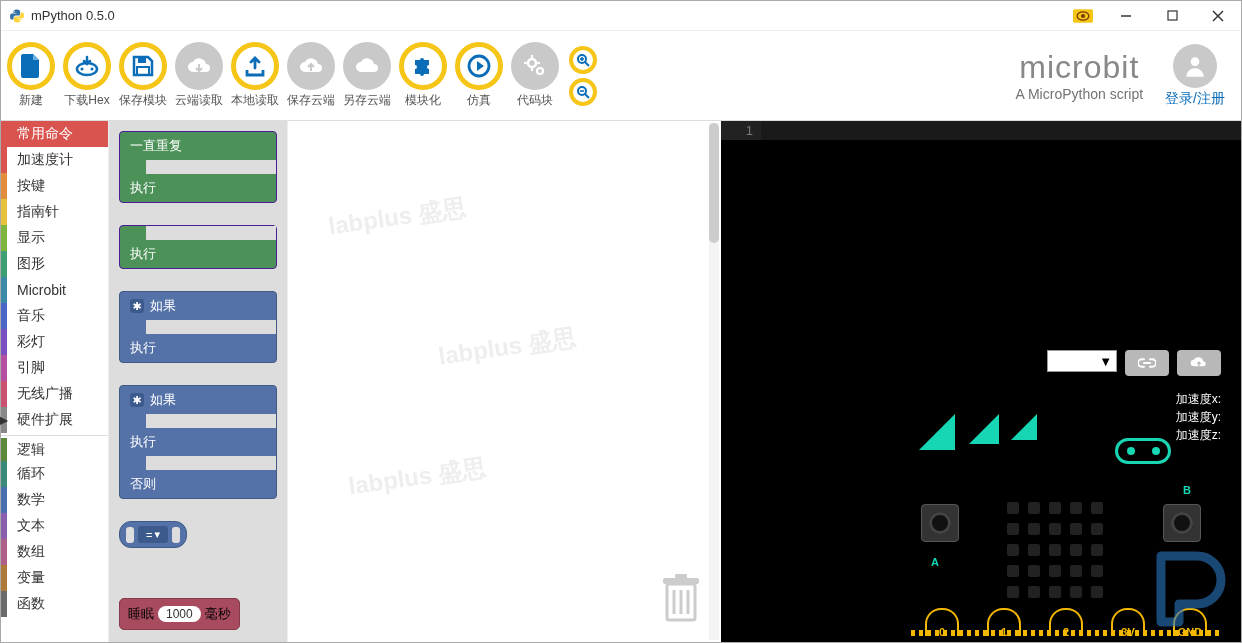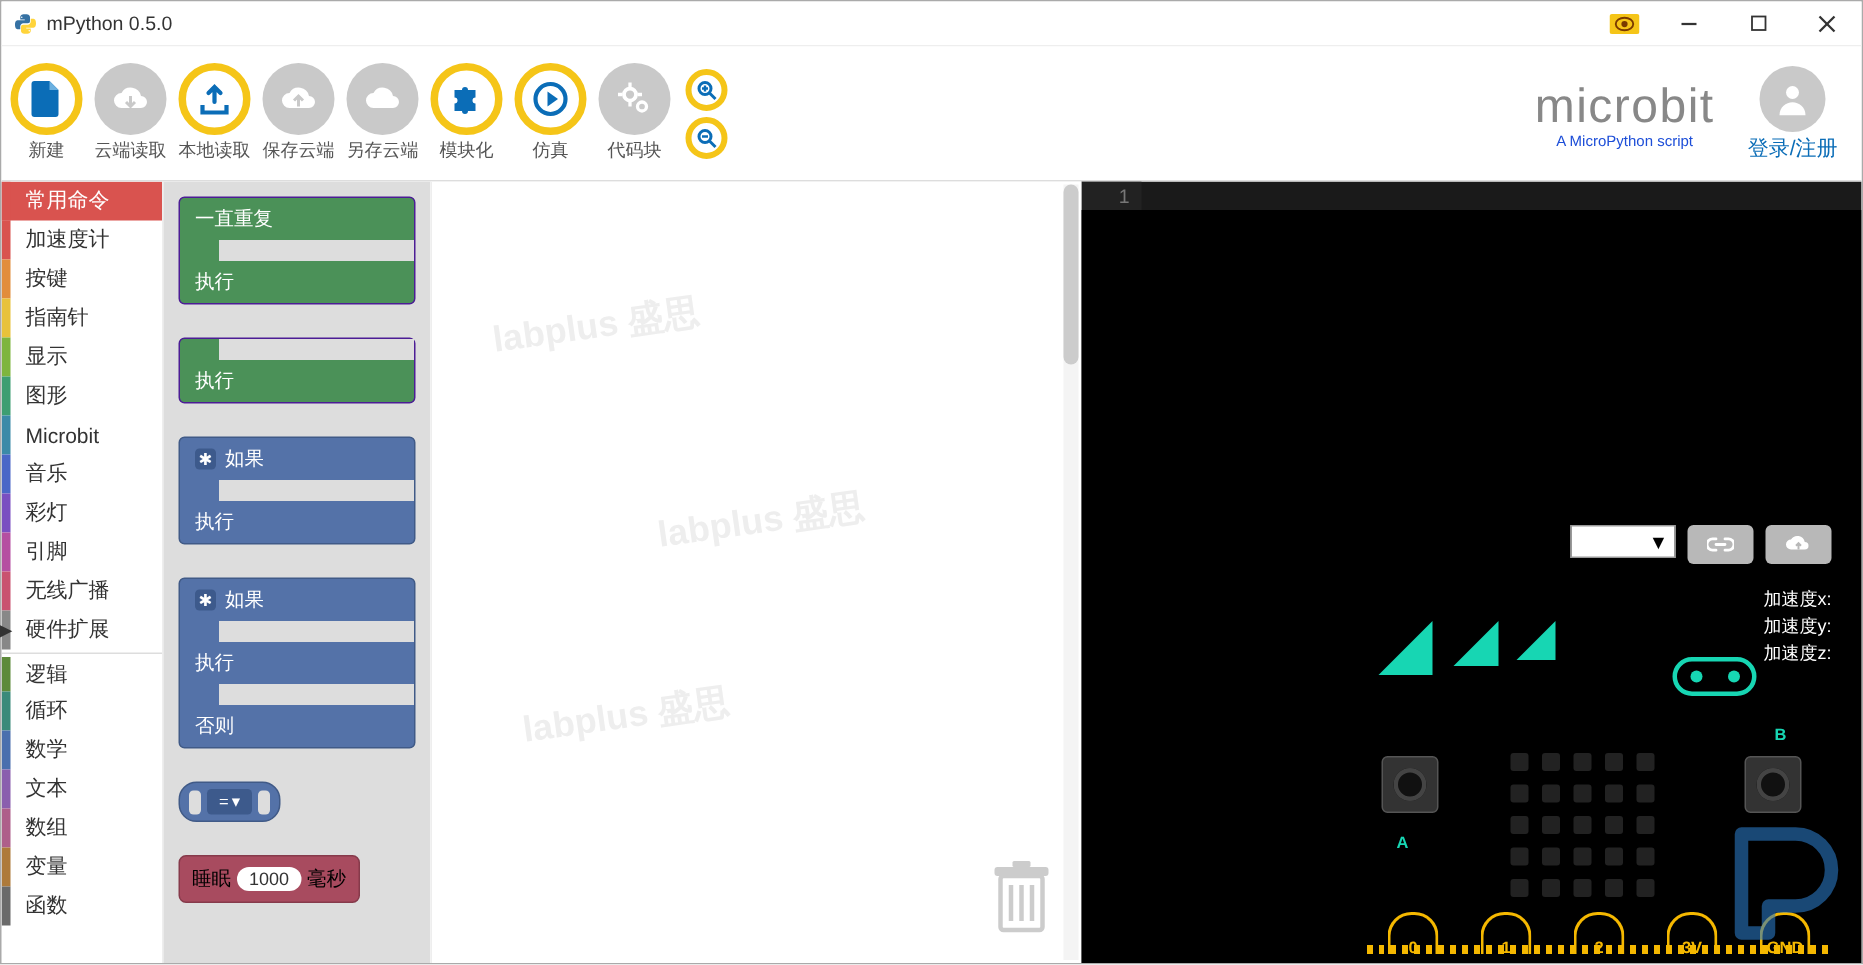--- a/index.html
+++ b/index.html
@@ -21,21 +21,21 @@
 .tbtn.gray .circle { background: #c9c9c9; color: #fff; }
 .tbtn .lbl { font-size: 12px; color: #555; white-space: nowrap; }
 .tbtn .chev { font-size: 10px; color: #999; margin-left: 2px; }
 
 .smallcol { display: flex; flex-direction: column; gap: 4px; margin-left: 4px; }
 .smallcircle { width: 28px; height: 28px; border-radius: 50%; border: 4px solid #f5c518; display: flex; align-items: center; justify-content: center; color: #0b6db7; font-weight: bold; }
 
 .spacer { flex: 1; }
 .brand { text-align: center; margin-right: 18px; }
 .brand .m1 { font-size: 32px; color: #888; font-weight: 300; letter-spacing: 1px; }
-.brand .m2 { font-size: 10px; color: #1d4ed8; }
+.brand .m2 { font-size: 14px; color: #737373; }
 
 .usercol { display: flex; flex-direction: column; align-items: center; gap: 2px; margin-right: 8px; }
 .avatar { width: 44px; height: 44px; border-radius: 50%; background: #c9c9c9; display: flex; align-items: center; justify-content: center; }
 .avatar svg { fill: #fff; }
 .login { color: #0b6db7; font-size: 14px; }
 
 .main { flex: 1; display: flex; overflow: hidden; }
 
 .catcol { width: 108px; display: flex; flex-direction: column; border-right: 1px solid #eee; overflow-y:auto; }
 .catitem { display: flex; align-items: center; height: 26px; cursor: pointer; }
@@ -44,21 +44,21 @@
 .catitem.active { background: #d9534f; }
 .catitem.active .catlbl { color: #fff; }
 .catitem.sep { border-top: 1px solid #ddd; margin-top: 2px; padding-top: 2px; }
 .catarrow { position: absolute; margin-left: -2px; color: #333; font-size: 12px; }
 
 .palette { width: 178px; background: #ddd; padding: 10px 10px; display: flex; flex-direction: column; gap: 22px; overflow-y:auto; }
 
 .blk { position: relative; }
 .bgreen { background: #4b9158; border: 1px solid #4c1d95; }
 .bblue { background: #5472a8; border: 1px solid #405a87; }
-.bred { background: #a84b5f; border: 1px solid #863a4b; }
+.bred { background: #a84b5f; border: 1px solid #863a4b; margin-top: 28px; }
 
 .cblock { color:#fff; border-radius: 4px; }
 .cblock .top { padding: 5px 10px; display:flex; align-items:center; gap:6px; }
 .cblock .mid { background:#ddd; margin-left:14px; height:14px; border-left:12px solid currentColor; }
 .cblock .bot { padding: 5px 10px; }
 .bgreen.cblock .mid { border-left-color:#4b9158; }
 .bblue.cblock .mid { border-left-color:#5472a8; }
 .numslot { background:#fff; color:#333; padding:1px 8px; border-radius:10px; font-size:12px; }
 .gear { width:14px; height:14px; background:#3d5a8c; border-radius:3px; display:inline-flex; align-items:center; justify-content:center; color:#fff; font-size:11px; }
 .dropslot { background:#3d5a8c; color:#fff; padding:2px 8px; border-radius:3px; font-size:11px; display:inline-flex; align-items:center; gap:2px;}
@@ -139,20 +139,41 @@
   <div class="toolbar">
     <div id="toolbar-buttons" style="display:flex; gap:4px;">
         <div class="tbtn yellow">
           <div class="circle">
             <svg width="22" height="24" viewBox="0 0 20 24">
               <path d="M2 0h10l6 6v16a2 2 0 01-2 2H2a2 2 0 01-2-2V2a2 2 0 012-2z" fill="#0b6db7"></path>
               <path d="M12 0v6h6" fill="#6bb0e0"></path>
             </svg>
           </div>
           <div class="lbl">新建</div>
+        </div>
+        <div class="tbtn yellow">
+          <div class="circle">
+            <svg width="24" height="22" viewBox="0 0 24 22">
+              <ellipse cx="12" cy="14" rx="10" ry="6" fill="none" stroke="#0b6db7" stroke-width="2.5"></ellipse>
+              <circle cx="7" cy="14" r="1.5" fill="#0b6db7"></circle>
+              <circle cx="17" cy="14" r="1.5" fill="#0b6db7"></circle>
+              <path d="M12 2v7m-3-3l3 3 3-3" fill="none" stroke="#0b6db7" stroke-width="2.5" stroke-linecap="round"></path>
+            </svg>
+          </div>
+          <div class="lbl">下载Hex</div>
+        </div>
+        <div class="tbtn yellow">
+          <div class="circle">
+            <svg width="22" height="22" viewBox="0 0 22 22">
+              <path d="M2 2h14l4 4v14H2z" fill="none" stroke="#0b6db7" stroke-width="2.5"></path>
+              <rect x="6" y="2" width="8" height="6" fill="#0b6db7"></rect>
+              <rect x="5" y="12" width="12" height="8" fill="none" stroke="#0b6db7" stroke-width="2"></rect>
+            </svg>
+          </div>
+          <div class="lbl">保存模块</div>
         </div>
         <div class="tbtn gray">
           <div class="circle">
             <svg width="26" height="20" viewBox="0 0 26 20">
               <path d="M7 16a5 5 0 010-10 7 7 0 0113 2 4 4 0 010 8z" fill="#fff"></path>
               <path d="M13 8v7m-3-3l3 3 3-3" fill="none" stroke="#c9c9c9" stroke-width="2"></path>
             </svg>
           </div>
           <div class="lbl">云端读取</div>
         </div>

